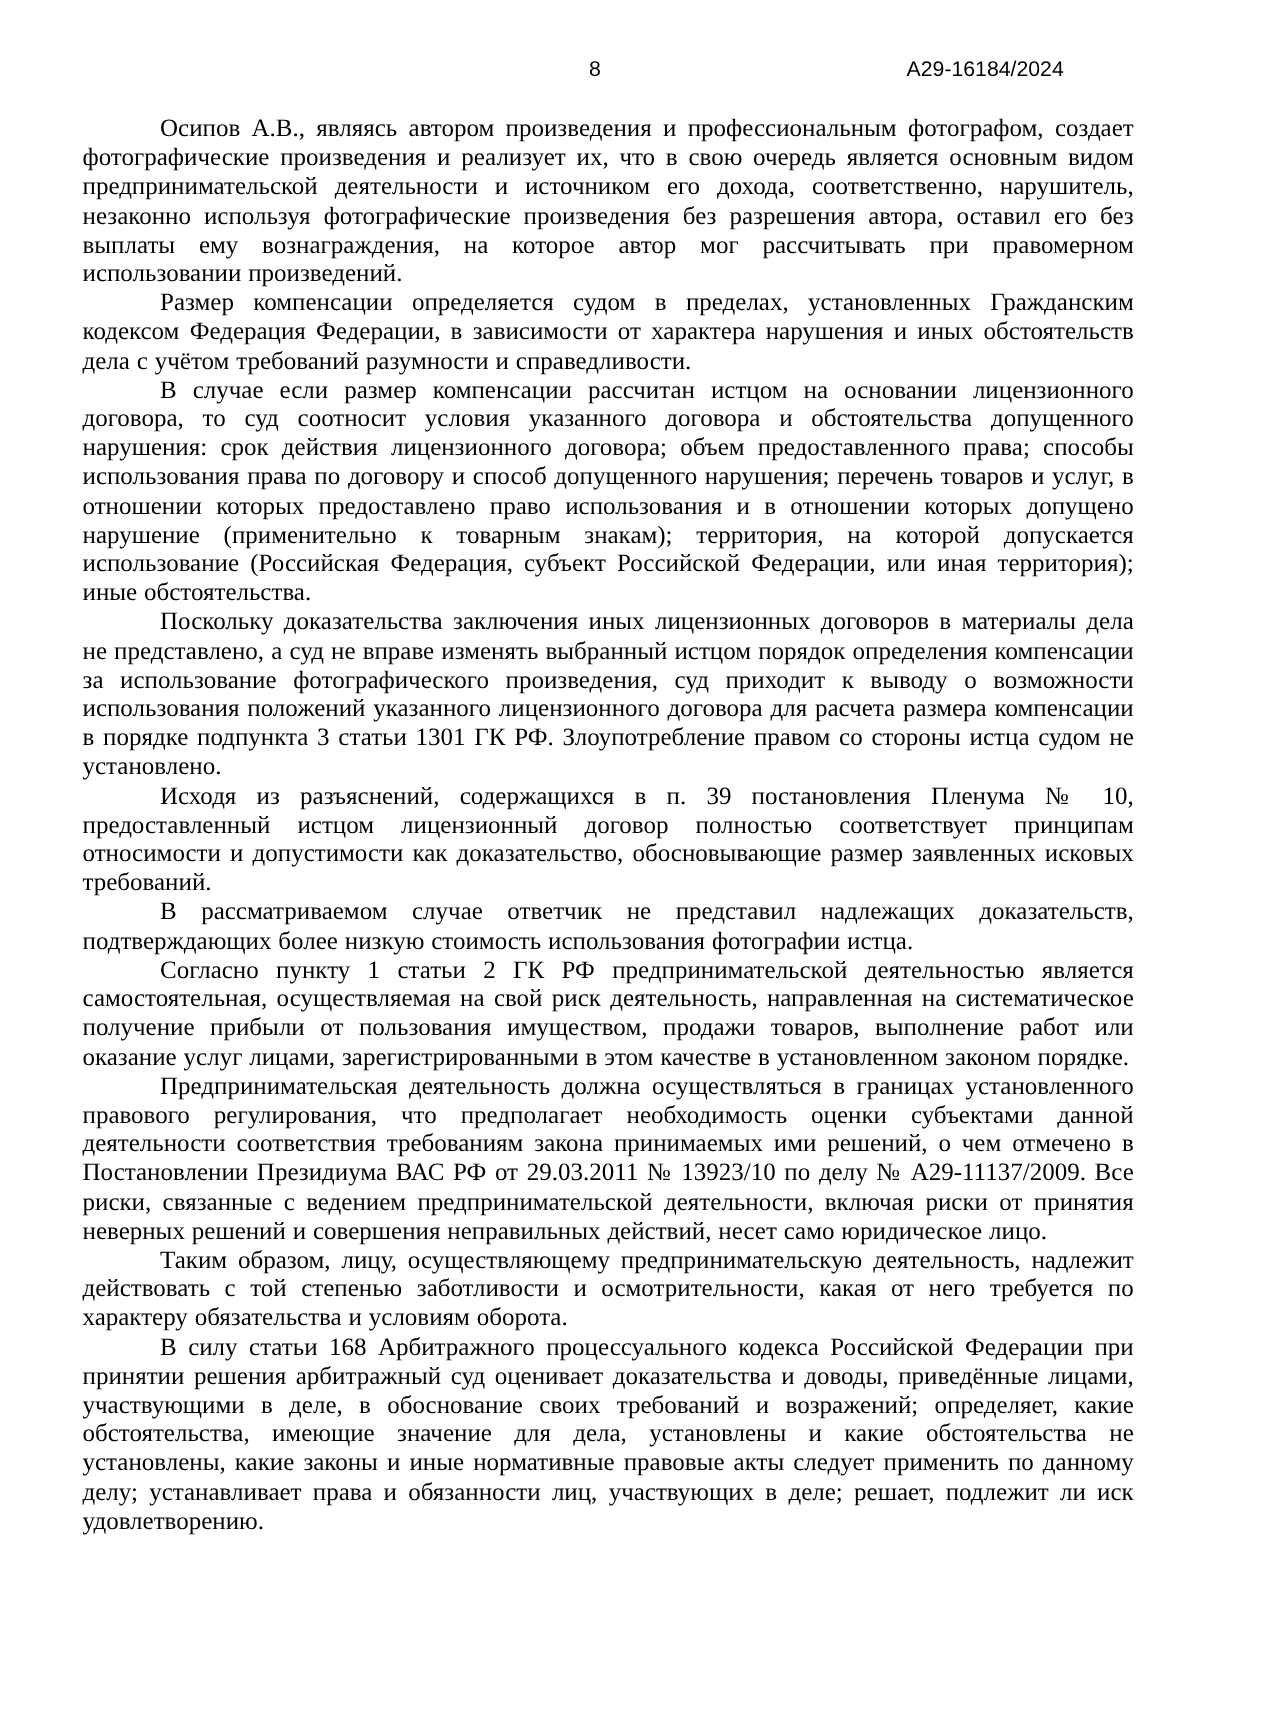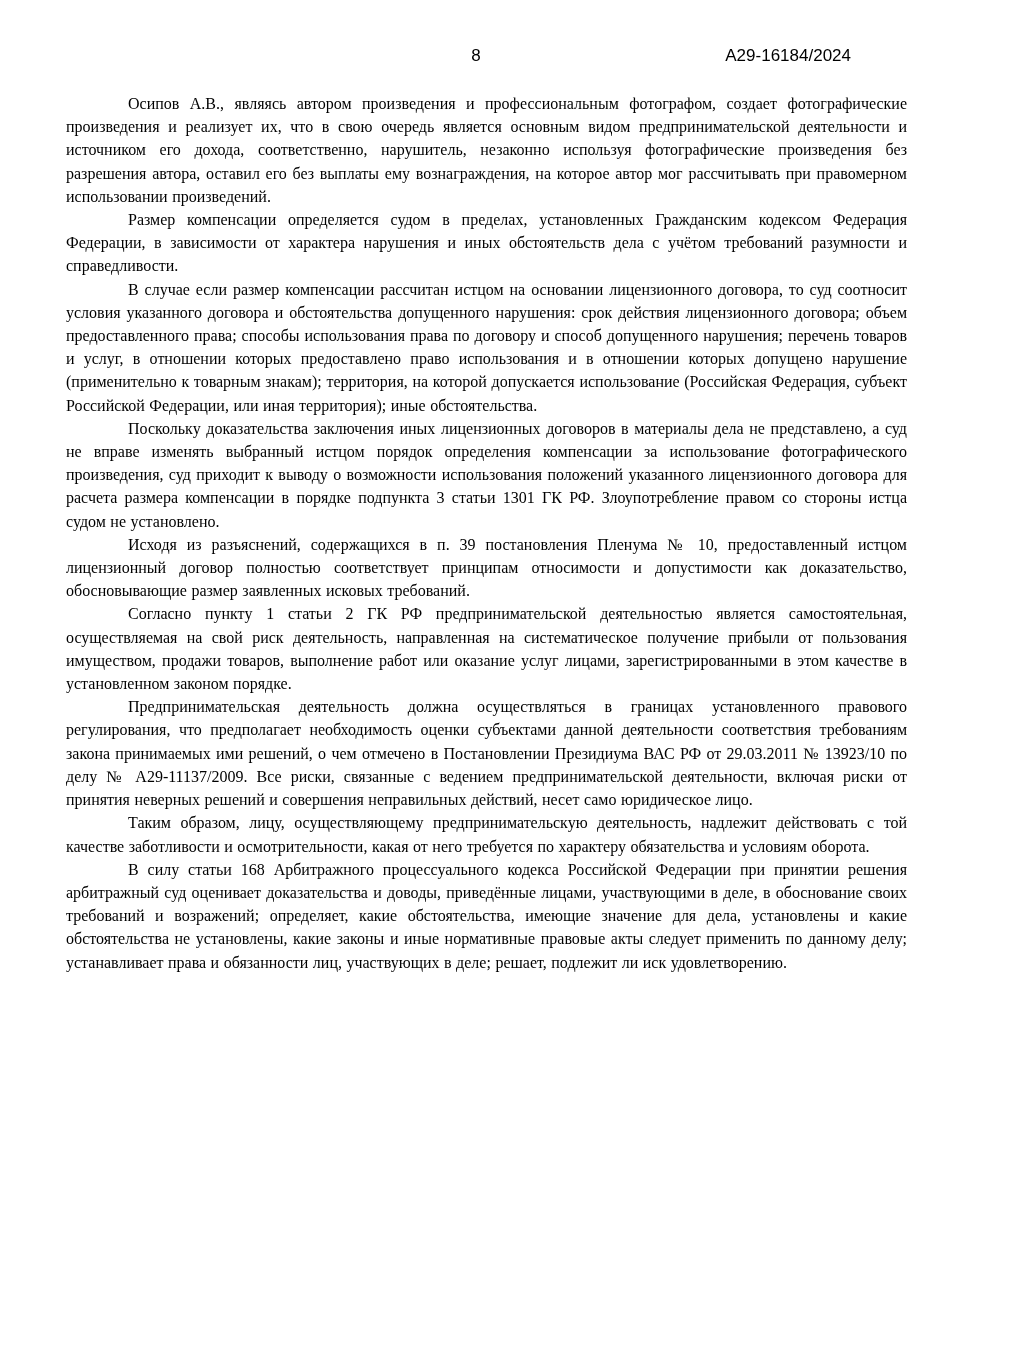--- a/index.html
+++ b/index.html
@@ -37,21 +37,21 @@
     right: 56px;
     top: 0;
     white-space: nowrap;
   }
   .doc-body {
     position: absolute;
     top: 92px;
     left: 66px;
     width: 841px;
     font-family: "Liberation Serif", "DejaVu Serif", serif;
-    font-size: 16px;
+    font-size: 20px;
     line-height: 23.2px;
     text-align: justify;
     color: #000000;
   }
   .doc-body p {
     margin: 0;
     padding: 0;
     text-indent: 62px;
     word-spacing: 0.5px;
   }
@@ -65,19 +65,20 @@
     <span class="page-number">8</span>
     <span class="case-number">А29-16184/2024</span>
   </div>
 
   <div class="doc-body">
     <p>Осипов А.В., являясь автором произведения и профессиональным фотографом, создает фотографические произведения и реализует их, что в свою очередь является основным видом предпринимательской деятельности и источником его дохода, соответственно, нарушитель, незаконно используя фотографические произведения без разрешения автора, оставил его без выплаты ему вознаграждения, на которое автор мог рассчитывать при правомерном использовании произведений.</p>
     <p>Размер компенсации определяется судом в пределах, установленных Гражданским кодексом Федерация Федерации, в зависимости от характера нарушения и иных обстоятельств дела с учётом требований разумности и справедливости.</p>
     <p>В случае если размер компенсации рассчитан истцом на основании лицензионного договора, то суд соотносит условия указанного договора и обстоятельства допущенного нарушения: срок действия лицензионного договора; объем предоставленного права; способы использования права по договору и способ допущенного нарушения; перечень товаров и услуг, в отношении которых предоставлено право использования и в отношении которых допущено нарушение (применительно к товарным знакам); территория, на которой допускается использование (Российская Федерация, субъект Российской Федерации, или иная территория); иные обстоятельства.</p>
     <p>Поскольку доказательства заключения иных лицензионных договоров в материалы дела не представлено, а суд не вправе изменять выбранный истцом порядок определения компенсации за использование фотографического произведения, суд приходит к выводу о возможности использования положений указанного лицензионного договора для расчета размера компенсации в порядке подпункта 3 статьи 1301 ГК РФ. Злоупотребление правом со стороны истца судом не установлено.</p>
     <p>Исходя из разъяснений, содержащихся в п. 39 постановления Пленума № 10, предоставленный истцом лицензионный договор полностью соответствует принципам относимости и допустимости как доказательство, обосновывающие размер заявленных исковых требований.</p>
+    <p>В рассматриваемом случае ответчик не представил надлежащих доказательств, подтверждающих более низкую стоимость использования фотографии истца.</p>
     <p>Согласно пункту 1 статьи 2 ГК РФ предпринимательской деятельностью является самостоятельная, осуществляемая на свой риск деятельность, направленная на систематическое получение прибыли от пользования имуществом, продажи товаров, выполнение работ или оказание услуг лицами, зарегистрированными в этом качестве в установленном законом порядке.</p>
     <p>Предпринимательская деятельность должна осуществляться в границах установленного правового регулирования, что предполагает необходимость оценки субъектами данной деятельности соответствия требованиям закона принимаемых ими решений, о чем отмечено в Постановлении Президиума ВАС РФ от 29.03.2011 № 13923/10 по делу № А29-11137/2009. Все риски, связанные с ведением предпринимательской деятельности, включая риски от принятия неверных решений и совершения неправильных действий, несет само юридическое лицо.</p>
-    <p>Таким образом, лицу, осуществляющему предпринимательскую деятельность, надлежит действовать с той качестве заботливости и осмотрительности, какая от него требуется по характеру обязательства и условиям оборота.</p>
+    <p>Таким образом, лицу, осуществляющему предпринимательскую деятельность, надлежит действовать с той степенью заботливости и осмотрительности, какая от него требуется по характеру обязательства и условиям оборота.</p>
     <p>В силу статьи 168 Арбитражного процессуального кодекса Российской Федерации при принятии решения арбитражный суд оценивает доказательства и доводы, приведённые лицами, участвующими в деле, в обоснование своих требований и возражений; определяет, какие обстоятельства, имеющие значение для дела, установлены и какие обстоятельства не установлены, какие законы и иные нормативные правовые акты следует применить по данному делу; устанавливает права и обязанности лиц, участвующих в деле; решает, подлежит ли иск удовлетворению.</p>
   </div>
 
 </div>
 
 </body></html>

